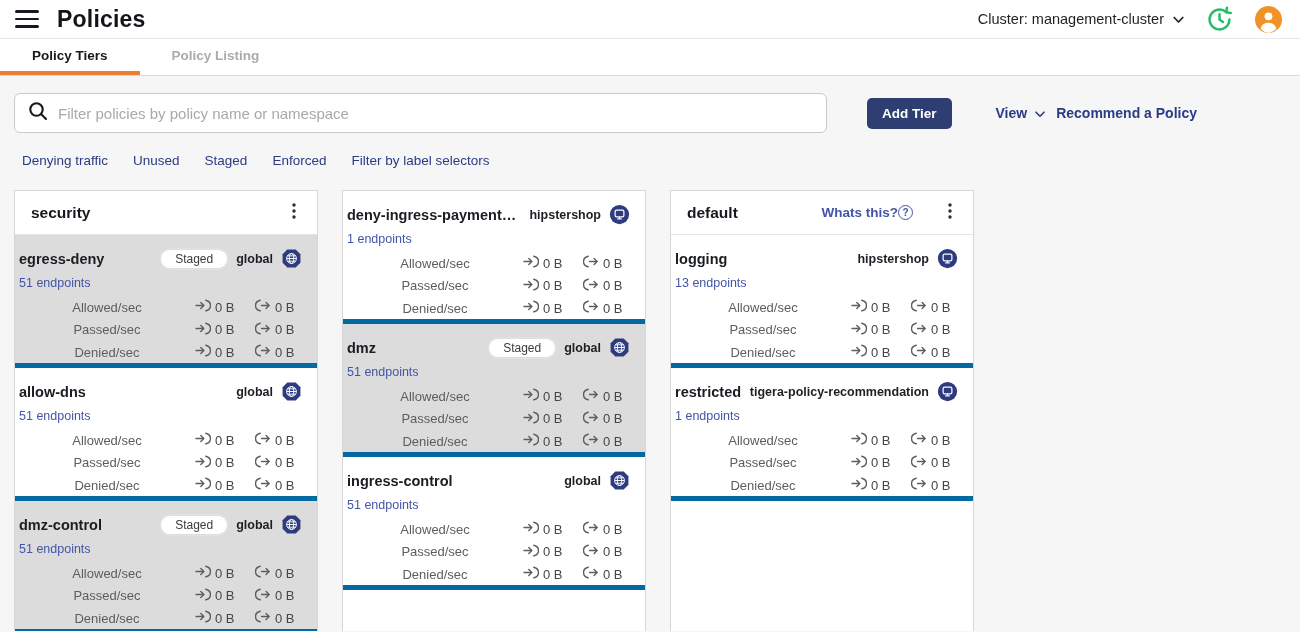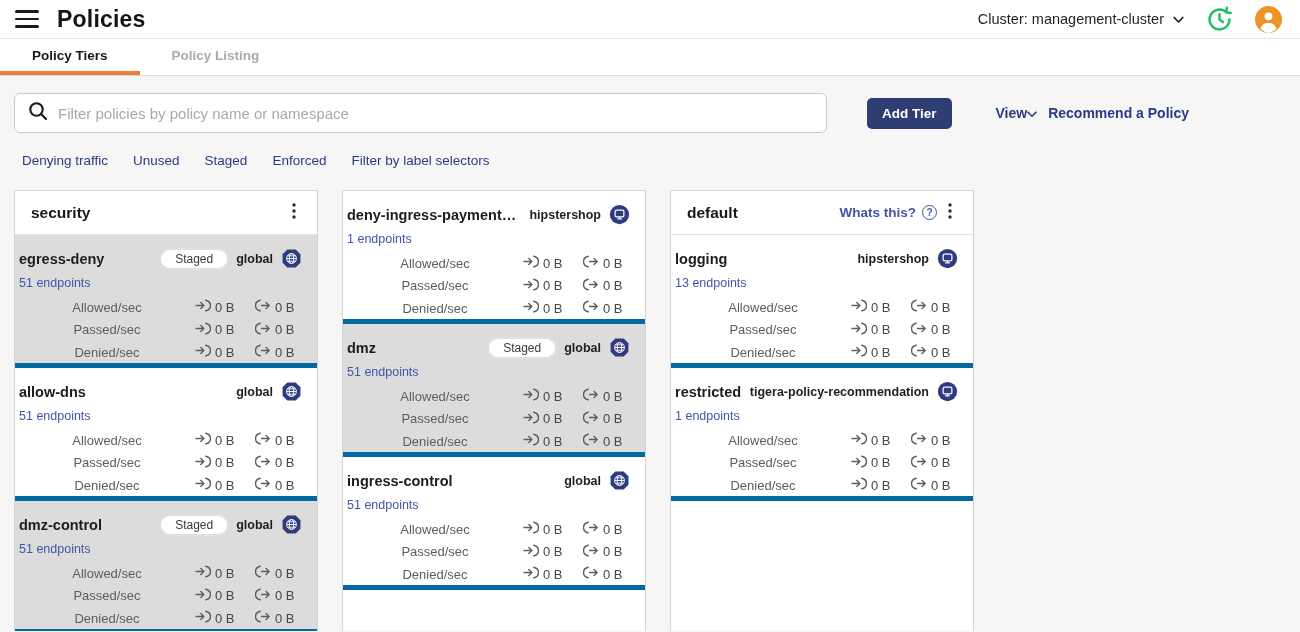--- a/index.html
+++ b/index.html
@@ -24,37 +24,37 @@
 
   
   .toolbar { display:flex; align-items:center; margin:17px 14px 0 14px; }
   .searchbox { width:813px; height:40px; background:#fff; border:1px solid #C9C9CC; border-radius:6px;
                display:flex; align-items:center; padding:0 12px; gap:9px; }
   .searchbox input { border:none; outline:none; flex:1; font-size:15px; color:#333;
                      font-family:inherit; background:transparent; }
   .searchbox input::placeholder { color:#A9A9AE; }
   .btn-primary { margin-left:40px; background:#2E3D72; color:#fff; border:none; border-radius:5px;
                  height:31px; padding:0 15px; font-size:13.5px; font-weight:600; font-family:inherit; cursor:pointer; }
-  .view-btn { margin-left:44px; display:flex; align-items:center; font-size:14px; font-weight:600;
+  .view-btn { margin-left:44px; display:flex; align-items:center; gap:8px; font-size:14px; font-weight:600;
               color:#2B3A85; cursor:pointer; }
   .hl-box { margin-left:26px; border:3px solid #F0B23C; padding:11px 23px; display:flex; align-items:center; }
   .link-btn { font-size:14px; font-weight:600; color:#2B3A85; cursor:pointer; white-space:nowrap; }
   .recommend { margin-left:11px; }
 
   
   .filters { display:flex; gap:25px; margin:20px 0 0 22px; }
   .filter-link { font-size:13.5px; font-weight:500; color:#2B3A85; cursor:pointer; }
 
   
   .board { display:flex; gap:24px; padding:0 14px; margin-top:22px; height:441px; overflow:hidden; align-items:flex-start; }
   .tier-col { width:304px; background:#fff; border:1px solid #D6D6D8; min-height:520px; }
   .tier-head { height:44px; display:flex; align-items:center; padding:0 10px 0 16px; border-bottom:1px solid #E4E4E6; }
   .tier-name { font-size:15.5px; font-weight:700; color:#15181c; flex:1; }
-  .tier-help { display:flex; align-items:center; gap:6px; font-size:13.5px; font-weight:600; color:#4355A8;
-               cursor:pointer; margin-right:0; }
+  .tier-help { display:flex; align-items:center; font-size:13.5px; font-weight:600; color:#4355A8;
+               cursor:pointer; margin-right:24px; }
   .q-icon { width:15px; height:15px; border:1.4px solid #4355A8; border-radius:50%; color:#4355A8;
             font-size:10px; font-weight:700; display:flex; align-items:center; justify-content:center; }
   .kebab-btn { width:26px; height:26px; display:flex; align-items:center; justify-content:center; cursor:pointer; }
 
   .policy-card { padding:13px 15px 8px 4px; height:133px; border-bottom:5px solid #0369a1; background:#fff; cursor:pointer; }
   .policy-card.staged { background:#DCDCDD; }
   .pol-head { display:flex; align-items:center; gap:8px; }
   .pol-name { font-size:14.5px; font-weight:700; color:#1a1d22; flex:1; min-width:0;
               white-space:nowrap; overflow:hidden; text-overflow:ellipsis; }
   .pill { background:#fff; border:1px solid #DEDEDE; border-radius:11px; padding:2px 14px;

